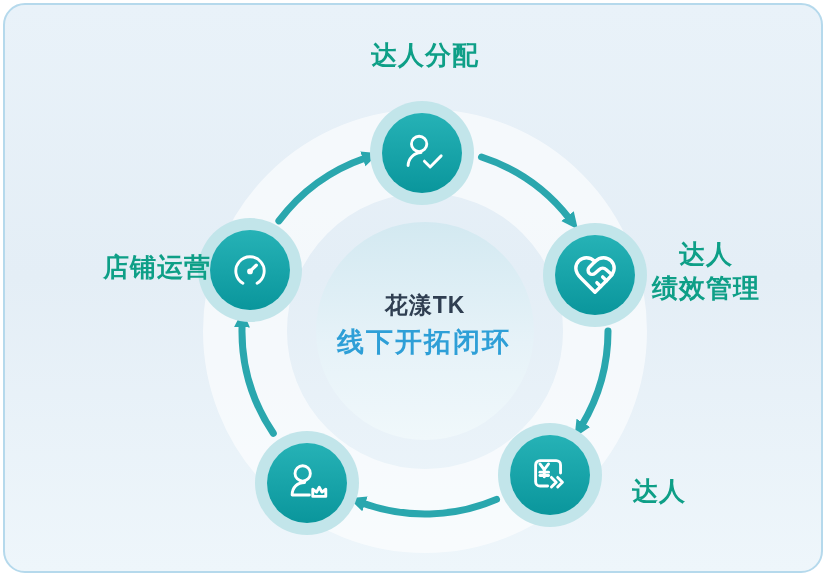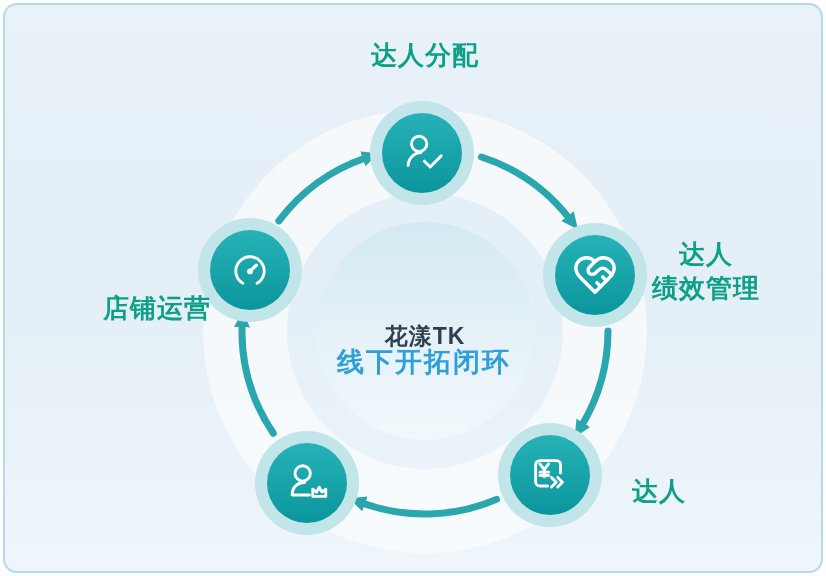--- a/index.html
+++ b/index.html
@@ -1,19 +1,19 @@
 <!DOCTYPE html>
 <html><head>
 <meta charset="utf-8">
 <style>
   html,body{margin:0;padding:0;background:#ffffff;}
   .stage{position:relative;width:826px;height:576px;overflow:hidden;
          font-family:"Liberation Sans","DejaVu Sans",sans-serif;}
   .card{position:absolute;left:3px;top:3px;right:3px;bottom:3px;
-        border:2px solid #b5d9ec;border-radius:14px;
+        border:2px solid #b5d9ec;border-radius:22px;
         background:linear-gradient(180deg,#e9f2f9 0%,#e4eef6 48%,#eef6fb 100%);
         overflow:hidden;}
   
   .cycle-ring{position:absolute;left:198px;top:104px;width:444px;height:444px;
         border-radius:50%;border:84px solid rgba(255,255,255,0.6);
         box-sizing:border-box;}
   
   .inner-disc{position:absolute;left:311px;top:217px;width:218px;height:218px;
         border-radius:50%;
         background:linear-gradient(180deg,#d3e9f1 0%,#e6f2f8 55%,#f0f8fb 100%);}
@@ -23,22 +23,22 @@
   .bubble{position:absolute;inset:12px;border-radius:50%;
         background:linear-gradient(180deg,#26b2b6 0%,#0a969c 100%);
         display:flex;align-items:center;justify-content:center;}
   .bubble svg{display:block;}
   .node-label{position:absolute;transform:translate(-50%,-50%);
         text-align:center;color:#0e9f87;font-weight:700;font-size:26px;
         line-height:34px;white-space:nowrap;letter-spacing:1px;}
   .node-label span{display:block;}
   .center-text{position:absolute;transform:translate(-50%,-50%);
         text-align:center;white-space:nowrap;}
-  .brand{font-size:23px;font-weight:700;color:#2f3e51;letter-spacing:1px;margin-top:31px;}
-  .cycle-title{font-size:27px;font-weight:700;color:#2e9fd7;letter-spacing:2px;margin-top:20px;}
+  .brand{font-size:23px;font-weight:700;color:#2f3e51;letter-spacing:1px;}
+  .cycle-title{font-size:27px;font-weight:700;color:#2e9fd7;letter-spacing:2px;}
 </style>
 </head>
 <body>
 
 <div class="stage">
   <div class="card">
 
     <div class="cycle-ring"></div>
     <div class="inner-disc"></div>
 
@@ -119,21 +119,21 @@
     <div class="node" style="left:193px;top:213px;">
       <div class="halo"></div>
       <div class="bubble">
         <svg width="46" height="46" viewBox="0 0 48 48" fill="none" stroke="#ffffff" stroke-width="3" stroke-linecap="round" stroke-linejoin="round">
           <path d="M16.6 37.8 A14.8 14.8 0 1 1 31.4 37.8"></path>
           <path d="M24 25.5 l6.5 -6.5" stroke-width="3.5"></path>
           <circle cx="24" cy="25.5" r="3" fill="#ffffff" stroke="none"></circle>
         </svg>
       </div>
     </div>
-    <div class="node-label" style="left:152px;top:262px;margin-top:41px;">
+    <div class="node-label" style="left:152px;top:262px;">
       <span>店铺运营</span>
     </div>
 
     <div class="center-text brand" style="left:420px;top:300px;">花漾TK</div>
     <div class="center-text cycle-title" style="left:419px;top:337px;">线下开拓闭环</div>
 
   </div>
 </div>
 
 </body></html>

